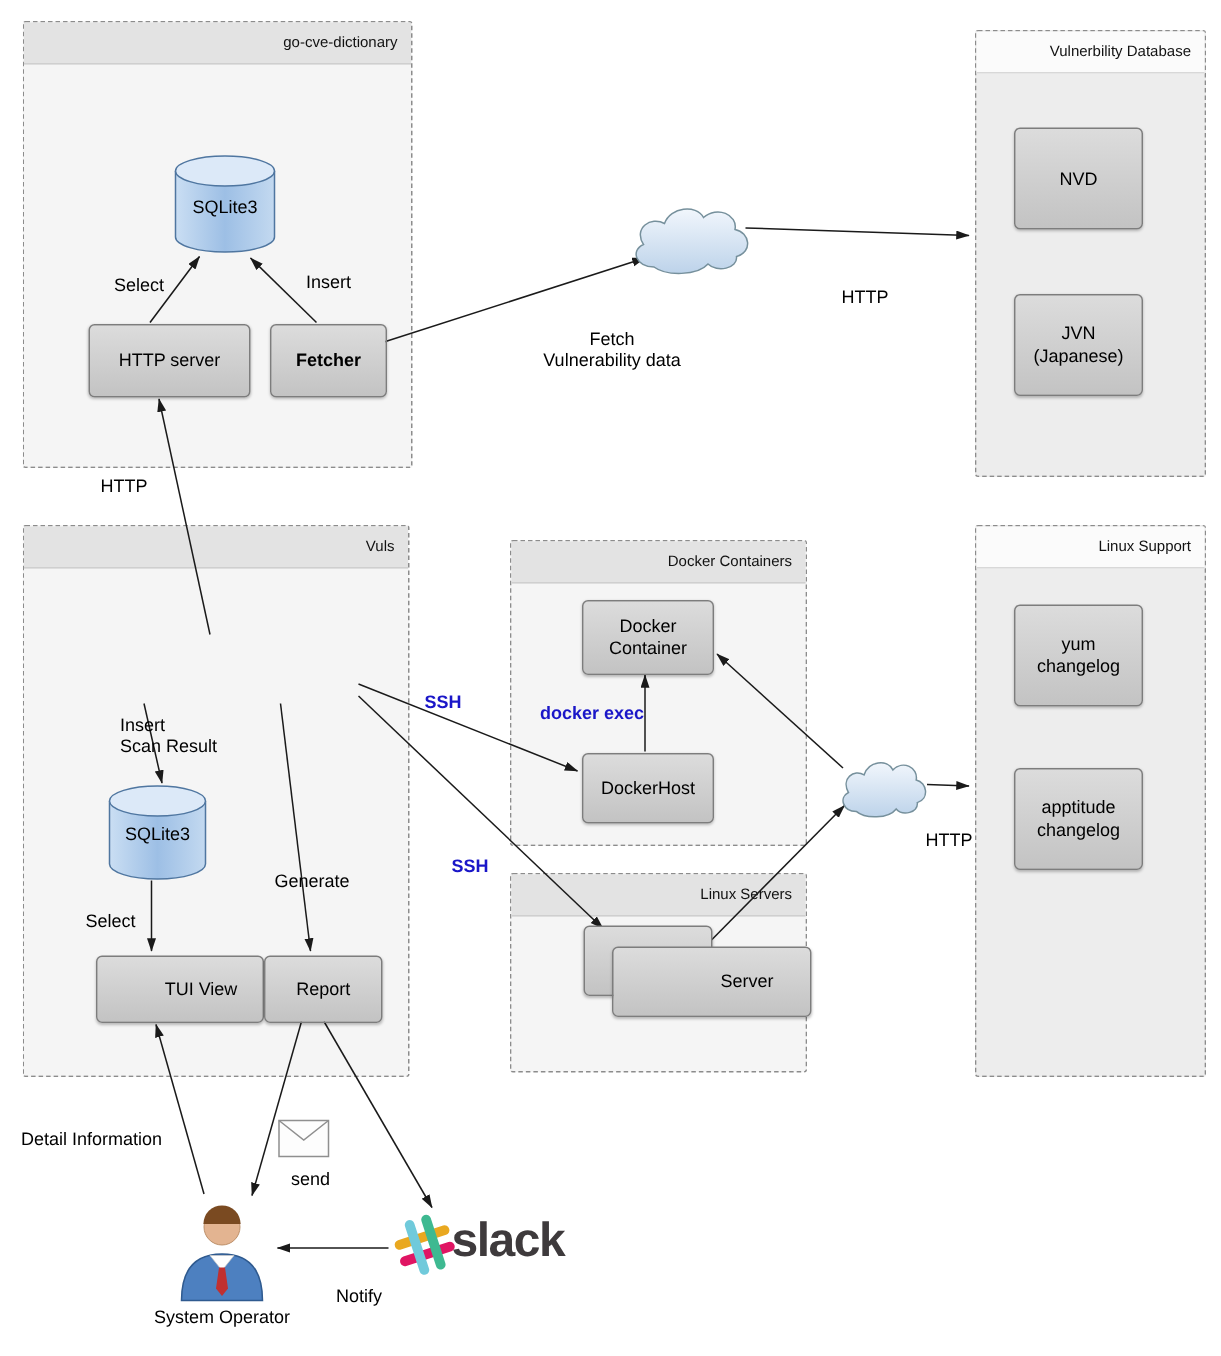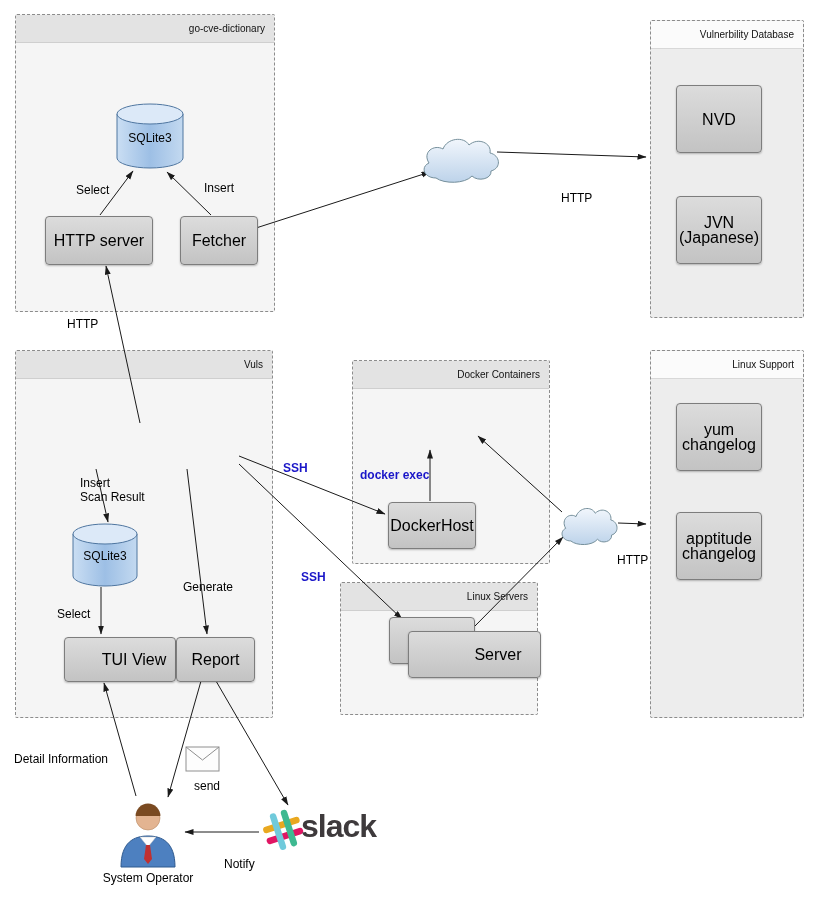--- a/index.html
+++ b/index.html
@@ -10,21 +10,21 @@
   .group .ghead{position:absolute;top:0;left:0;right:0;height:27px;background:#e3e3e3;
                 border-bottom:1px solid #cfcfcf;display:flex;align-items:center;
                 justify-content:flex-end;padding:0 9px;font-size:10px;color:#111;}
   .group.light{background:#ededed;}
   .group.light .ghead{background:#fbfbfb;border-bottom:1px solid #d8d8d8;}
   
   .layer{position:absolute;left:0;top:0;z-index:1;pointer-events:none;}
   
   .node{position:absolute;z-index:2;border:1px solid #7d7d7d;border-radius:4px;
         background:linear-gradient(#dcdcdc,#c3c3c3);display:flex;flex-direction:column;
-        align-items:center;justify-content:center;font-size:16px;line-height:15px;
+        align-items:center;justify-content:center;font-size:12px;line-height:15px;
         color:#000;text-align:center;box-shadow:0 1px 2px rgba(0,0,0,.25);}
   .node.yellow{background:linear-gradient(#ffd93a,#fc0);background:linear-gradient(#ffda38,#fecf00);
         border-color:#c9a300;}
   
   .lbl{position:absolute;z-index:2;font-size:12px;color:#000;white-space:nowrap;line-height:14px;}
   .lbl.blue{color:#1a16c8;font-weight:bold;}
   .lbl.c{text-align:center;}
   .slack-word{position:absolute;z-index:2;left:301px;top:808px;font-size:32px;font-weight:bold;
         color:#3e3a3c;letter-spacing:-1px;}
 </style>
@@ -41,21 +41,21 @@
   <div class="group" style="left:15px;top:350px;width:256px;height:366px;">
     <div class="ghead">
         <span>Vuls</span>
       </div>
   </div>
   <div class="group light" style="left:650px;top:20px;width:152px;height:296px;">
     <div class="ghead">
         <span>Vulnerbility Database</span>
       </div>
   </div>
-  <div class="group" style="left:352px;top:360px;width:196px;height:202px;">
+  <div class="group" style="left:340px;top:360px;width:196px;height:202px;">
     <div class="ghead">
         <span>Docker Containers</span>
       </div>
   </div>
   <div class="group" style="left:340px;top:582px;width:196px;height:131px;">
     <div class="ghead">
         <span>Linux Servers</span>
       </div>
   </div>
   <div class="group light" style="left:650px;top:350px;width:152px;height:366px;">
@@ -128,39 +128,43 @@
     </g>
 
     <g transform="translate(283,830) rotate(-18)">
       <rect x="-19" y="-8.5" width="38" height="6.5" rx="3.2" fill="#e9a820"></rect>
       <rect x="-19" y="3" width="38" height="6.5" rx="3.2" fill="#e01563"></rect>
       <rect x="-8.5" y="-19" width="6.5" height="38" rx="3.2" fill="#70cadb"></rect>
       <rect x="3" y="-19" width="6.5" height="38" rx="3.2" fill="#3eb991"></rect>
     </g>
   </svg>
 
-  <div class="node" style="left:45px;top:216px;width:106px;height:47px;">
+  <div class="node" style="left:59px;top:216px;width:106px;height:47px;">
     <span>HTTP server</span>
   </div>
-  <div class="node" style="left:180px;top:216px;width:76px;height:47px;">
+  <div class="node" style="left:180px;top:216px;width:76px;height:47px;font-weight:bold;">
     <span>Fetcher</span>
   </div>
   <div class="node" style="left:676px;top:85px;width:84px;height:66px;">
     <span>NVD</span>
   </div>
   <div class="node" style="left:676px;top:196px;width:84px;height:66px;">
     <span>JVN</span>
     <span>(Japanese)</span>
   </div>
   <div class="node" style="left:64px;top:637px;width:82px;height:43px;padding-left:28px;">
     <span>TUI View</span>
   </div>
   <div class="node" style="left:176px;top:637px;width:77px;height:43px;">
     <span>Report</span>
   </div>
+  <div class="node" style="left:388px;top:400px;width:86px;height:48px;">
+    <span>Docker</span>
+    <span>Container</span>
+  </div>
   <div class="node" style="left:388px;top:502px;width:86px;height:45px;">
     <span>DockerHost</span>
   </div>
   <div class="node" style="left:389px;top:617px;width:84px;height:45px;"></div>
   <div class="node" style="left:408px;top:631px;width:84px;height:45px;padding-left:47px;">
     <span>Server</span>
   </div>
   <div class="node" style="left:676px;top:403px;width:84px;height:66px;">
     <span>yum</span>
     <span>changelog</span>
@@ -168,20 +172,24 @@
   <div class="node" style="left:676px;top:512px;width:84px;height:66px;">
     <span>apptitude</span>
     <span>changelog</span>
   </div>
 
   <div class="lbl c" style="left:117px;top:131px;width:66px;">SQLite3</div>
   <div class="lbl c" style="left:73px;top:549px;width:64px;">SQLite3</div>
 
   <div class="lbl" style="left:76px;top:183px;">Select</div>
   <div class="lbl" style="left:204px;top:181px;">Insert</div>
+  <div class="lbl c" style="left:328px;top:219px;width:160px;">
+    <div>Fetch</div>
+    <div>Vulnerability data</div>
+  </div>
   <div class="lbl" style="left:561px;top:191px;">HTTP</div>
   <div class="lbl" style="left:67px;top:317px;">HTTP</div>
   <div class="lbl" style="left:80px;top:476px;">
     <div>Insert</div>
     <div>Scan Result</div>
   </div>
   <div class="lbl" style="left:57px;top:607px;">Select</div>
   <div class="lbl" style="left:183px;top:580px;">Generate</div>
   <div class="lbl blue" style="left:283px;top:461px;">SSH</div>
   <div class="lbl blue" style="left:301px;top:570px;">SSH</div>

